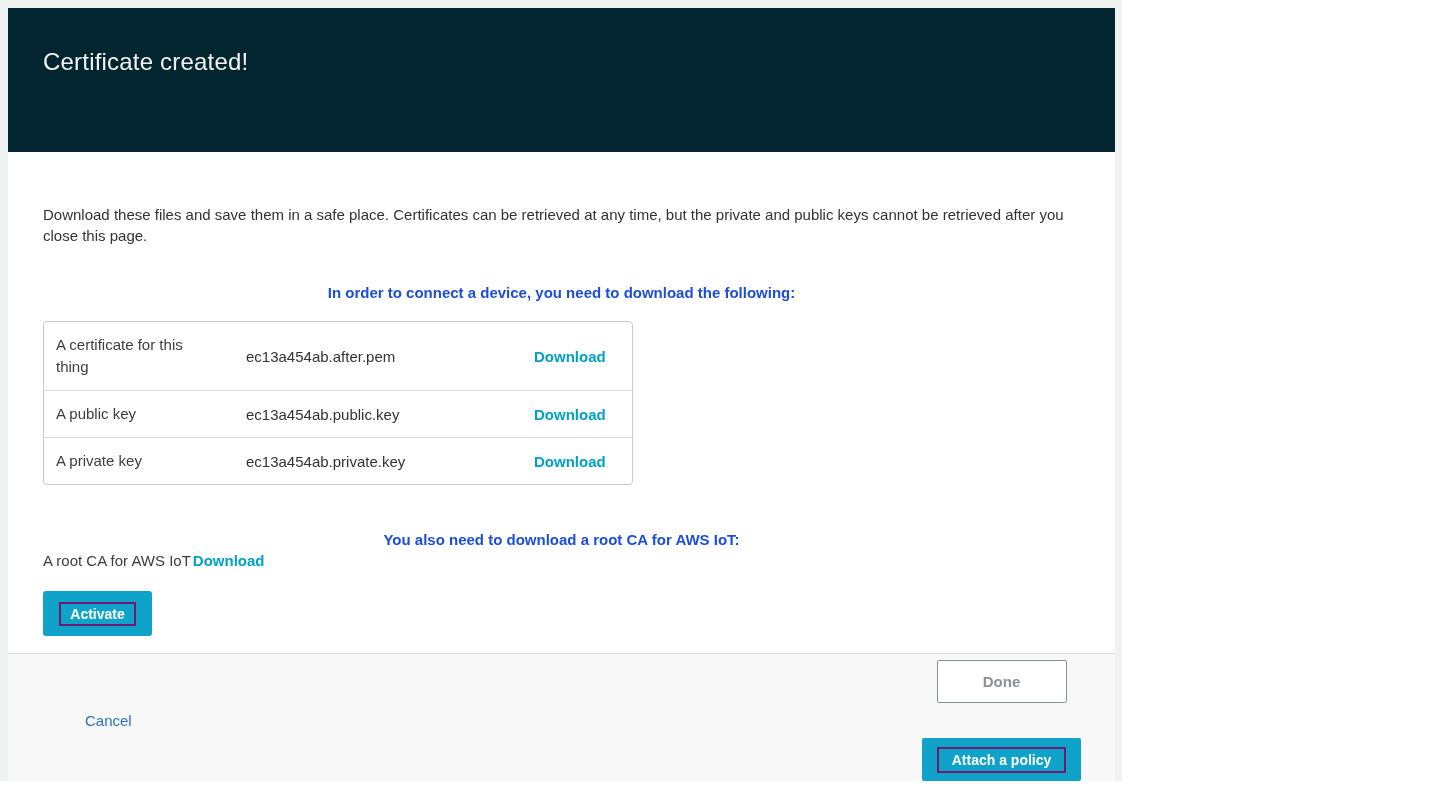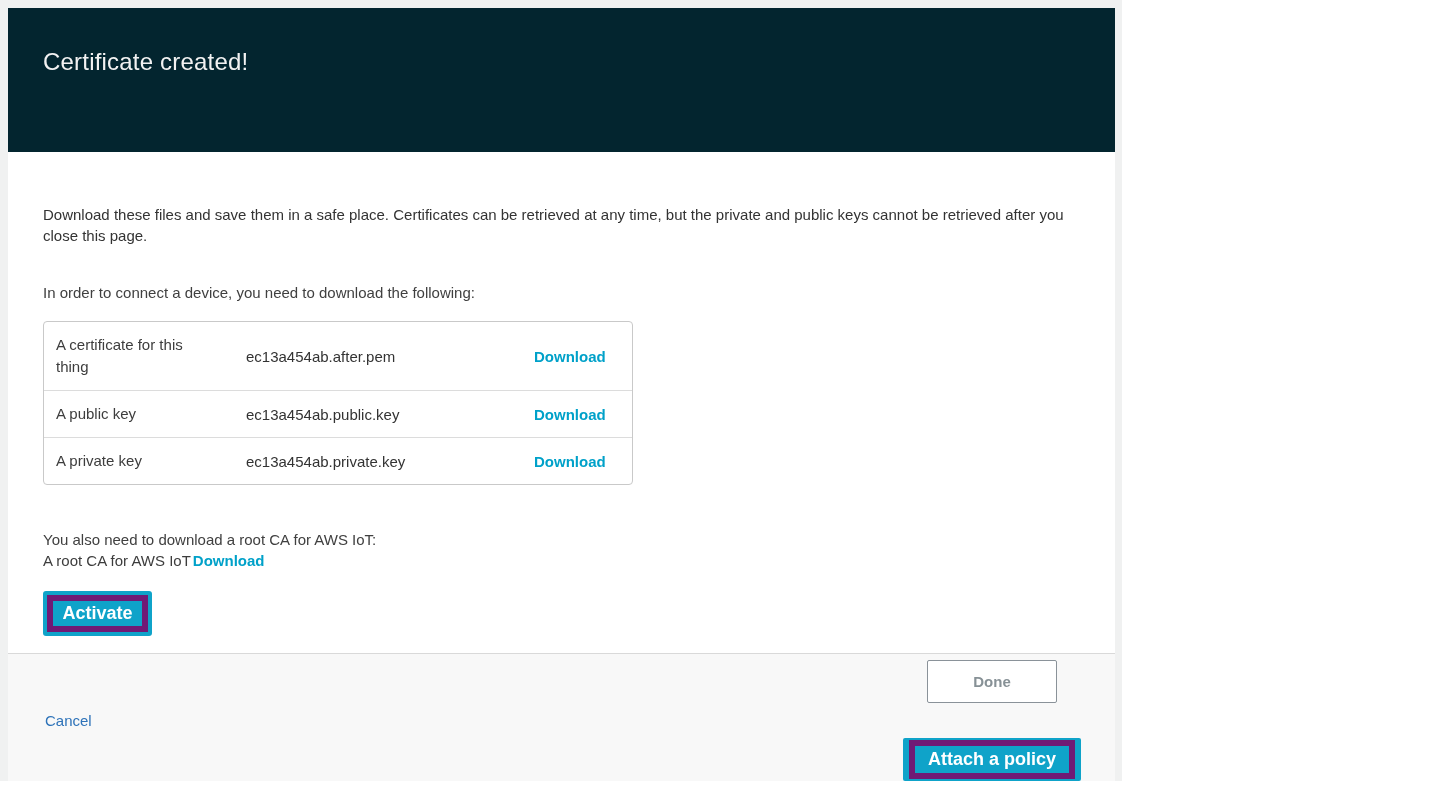--- a/index.html
+++ b/index.html
@@ -44,23 +44,24 @@
     position: relative;
   }
   .intro-text {
     font-size: 15px;
     line-height: 21px;
     color: #333333;
     max-width: 1040px;
   }
   .section-heading {
     font-size: 15px;
-    font-weight: 400;
-    color: #404040;
+    font-weight: 700;
+    color: #1d4ed8;
     margin-top: 38px;
+    text-align: center;
   }
 
   .files-table {
     margin-top: 20px;
     width: 590px;
     border: 1px solid #c9c9c9;
     border-radius: 4px;
     background: #ffffff;
   }
   .file-row {
@@ -102,43 +103,44 @@
   .activate-button {
     margin-top: 22px;
     width: 109px; height: 45px;
     background: #0fa3c9;
     border: none;
     border-radius: 3px;
     display: flex; align-items: center; justify-content: center;
     cursor: pointer;
   }
   .annotation-box {
-    border: 6px solid #701a75;
+    border: 2px solid #701a75;
     padding: 2px 9px;
     color: #ffffff;
-    font-size: 18px;
+    font-size: 14px;
     font-weight: 700;
     font-family: "Liberation Sans", sans-serif;
     white-space: nowrap;
   }
 
   .modal-footer {
     flex: 0 0 91px;
     background: #f8f8f8;
     border-top: 1px solid #d9d9d9;
     display: flex;
     align-items: center;
     justify-content: space-between;
     padding: 6px 34px 0 37px;
   }
   .cancel-link {
     font-size: 15px;
     color: #2e73b9;
     text-decoration: none;
     cursor: pointer;
+    margin-left: 40px;
   }
   .footer-buttons { display: flex; align-items: center; gap: 35px; flex-direction: column; }
   .done-button {
     width: 130px; height: 43px;
     background: #ffffff;
     border: 1px solid #8a9299;
     border-radius: 2px;
     color: #879196;
     font-size: 15px;
     font-weight: 700;

